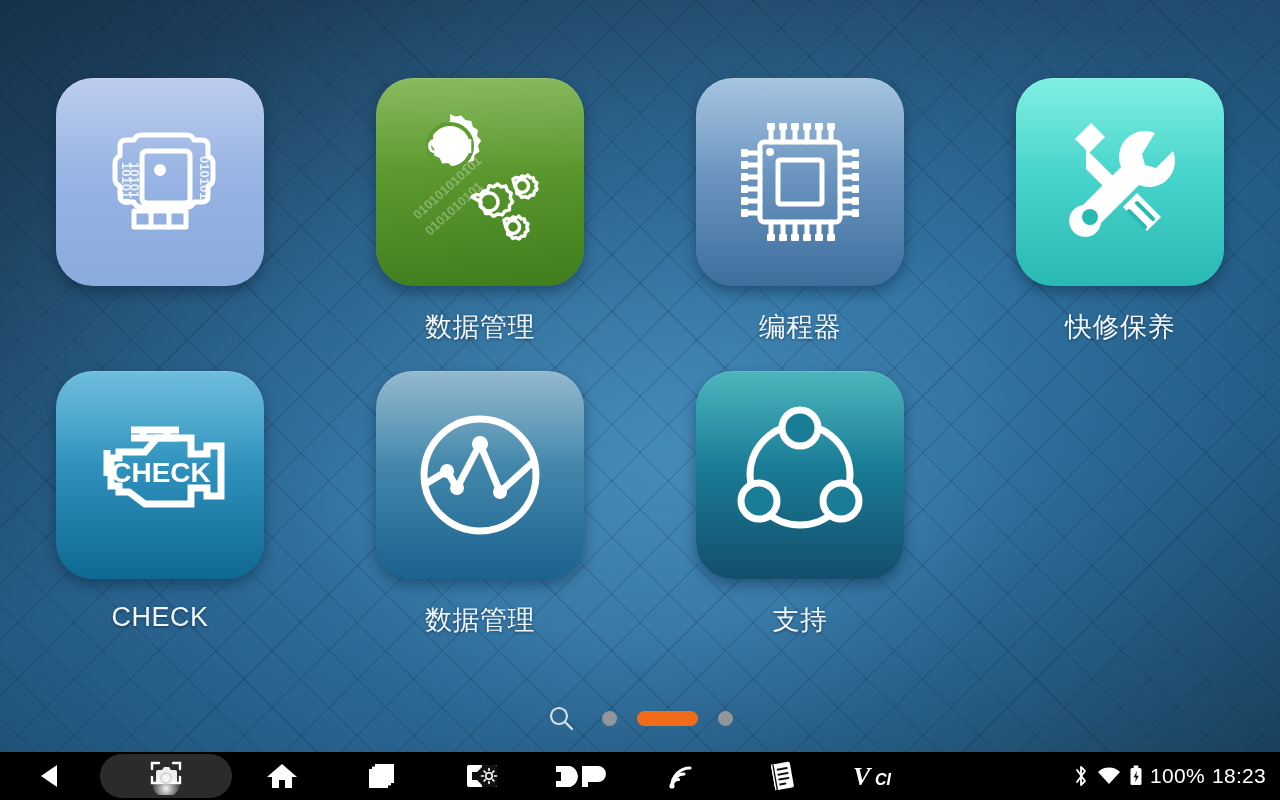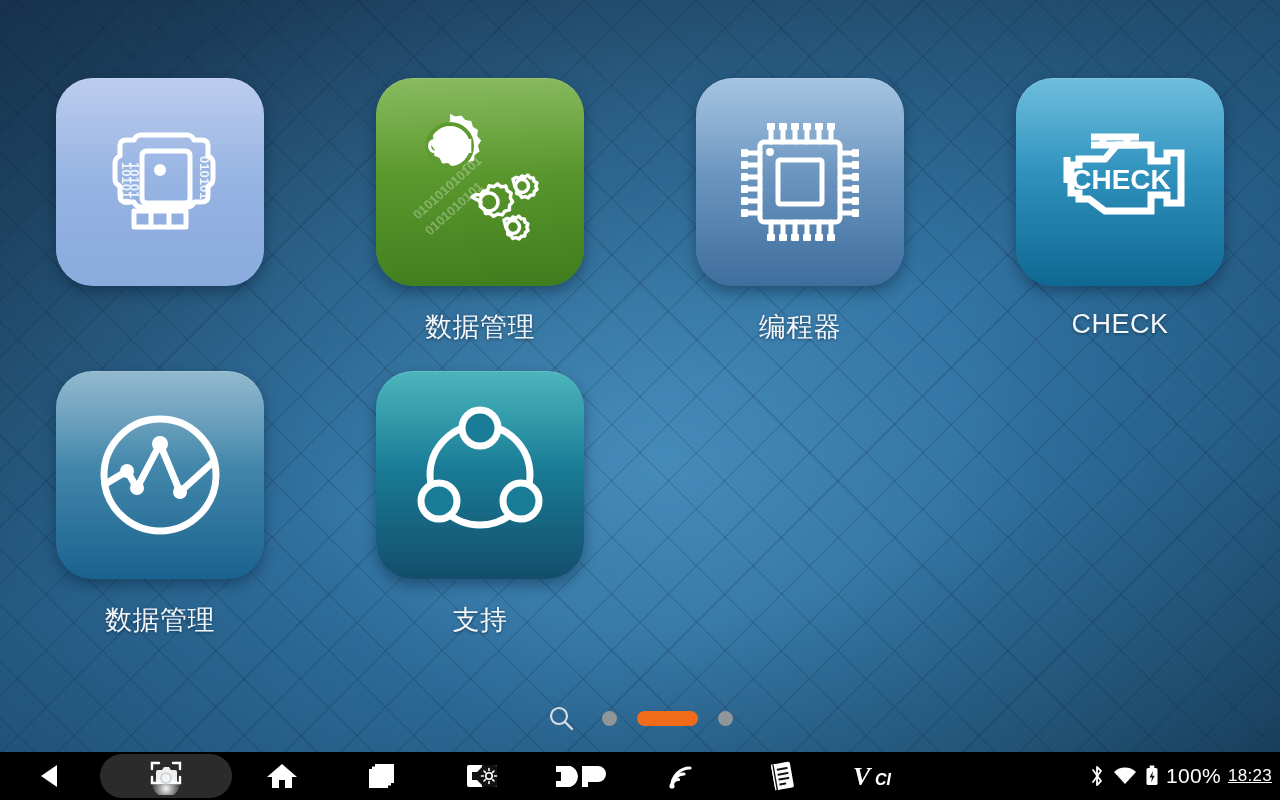--- a/index.html
+++ b/index.html
@@ -93,25 +93,25 @@
     width:100px; height:48px;
     display:flex; align-items:center; justify-content:center;
     position:relative;
   }
   .tb-btn.wide { width:132px; }
   #screenshot-btn-bg {
     position:absolute; left:0; top:2px; width:132px; height:44px;
     border-radius:24px; background:#2b2b2b;
   }
   #status-area {
-    display:flex; align-items:center; gap:7px;
-    padding-right:8px; color:#fff;
+    display:flex; gap:7px;
+    padding-right:14px; color:#fff;
   }
   #status-text { font-size:21px; letter-spacing:0.3px; }
-  #clock-text { font-size:17px; letter-spacing:0.3px;text-decoration:underline; }
+  #clock-text { font-size:21px; letter-spacing:0.3px; }
 </style>
 </head>
 <body>
 
 <div id="desktop">
   <div id="bg-pattern"></div>
   <div id="bg-vignette"></div>
 </div>
 
 <div id="app-grid">
@@ -204,20 +204,40 @@
           <rect x="127" y="66" width="7" height="8" rx="1"></rect>
             <rect x="127" y="78" width="7" height="8" rx="1"></rect>
           <rect x="127" y="90" width="7" height="8" rx="1"></rect>
             <rect x="127" y="102" width="7" height="8" rx="1"></rect>
         </g>
       </svg>
     </div>
     <div class="app-label">编程器</div>
   </div>
 
+  <div class="app-cell">
+    <div class="app-tile" style="background:linear-gradient(180deg,#66ecdb 0%,#45d2ca 50%,#2ab8b3 100%);">
+      <svg width="150" height="150" viewBox="0 0 150 150">
+        <g fill="#fff">
+
+          <path d="M118 28 a26 26 0 0 0 -34 34 l-38 38 a16 16 0 1 0 18 18 l38 -38 a26 26 0 0 0 34 -34 l-17 17 -11 -3 -3 -11 z" transform="translate(-8,-2)"></path>
+          <circle cx="45" cy="110" r="8" fill="#2ab8b3"></circle>
+
+          <path d="M30 32 l16 -16 14 14 -16 16 z"></path>
+          <path d="M41 42 l10 10 32 32 -10 10 -32 -32 z" transform="rotate(0)"></path>
+
+          <path d="M92 86 l24 24 -14 14 -24 -24 z"></path>
+        </g>
+        <g stroke="#2ab8b3" stroke-width="4" stroke-linecap="round">
+          <path d="M92 96 l16 16 M84 104 l16 16"></path>
+        </g>
+      </svg>
+    </div>
+    <div class="app-label">快修保养</div>
+  </div>
 
   <div class="app-cell">
     <div class="app-tile" style="background:linear-gradient(180deg,#51b0d6 0%,#2f92bd 45%,#0f6892 100%);justify-content:center;">
       <svg width="155" height="150" viewBox="0 0 155 150">
         <g fill="none" stroke="#fff" stroke-width="7" stroke-linejoin="miter" stroke-linecap="butt">
           <path d="M28 58 h8 v-6 h26 l12 -14 h34 v16 h16 v-8 h14 v50 h-14 v-8 h-16 v16 h-46 l-16 -12 h-10 v-6 h-8 z"></path>
           <path d="M48 38 h48 M60 38 v-8 M84 38 v-8 M48 30 h48"></path>
           <path d="M24 50 v26"></path>
         </g>
         <text x="78" y="82" text-anchor="middle" fill="#fff" font-family="'Liberation Sans',sans-serif" font-size="28" font-weight="bold">CHECK</text>

